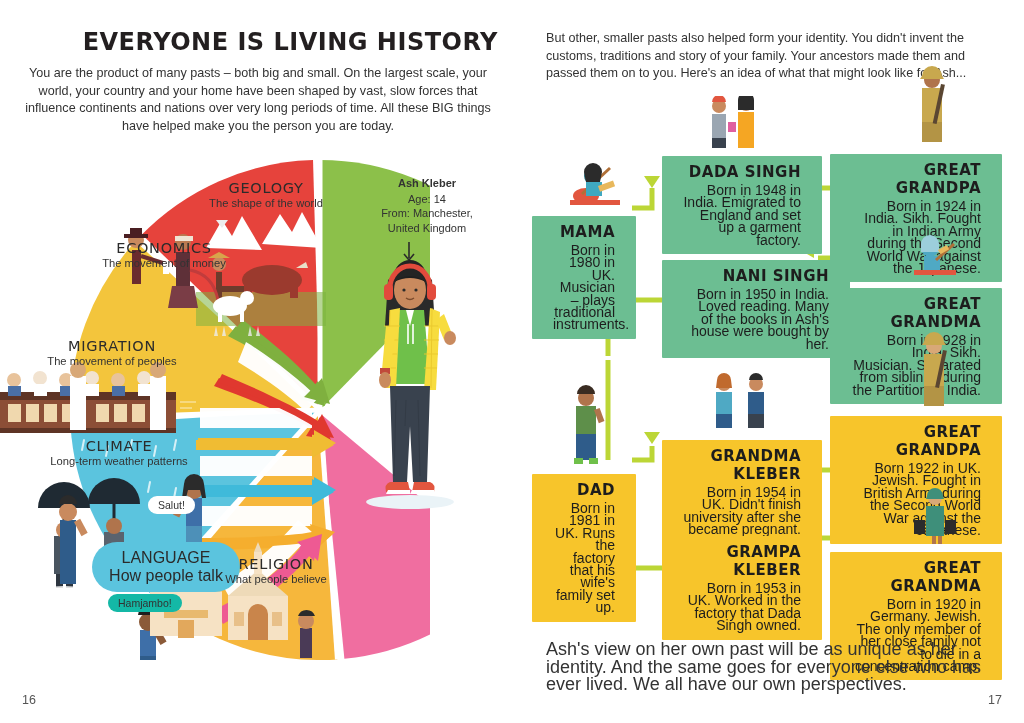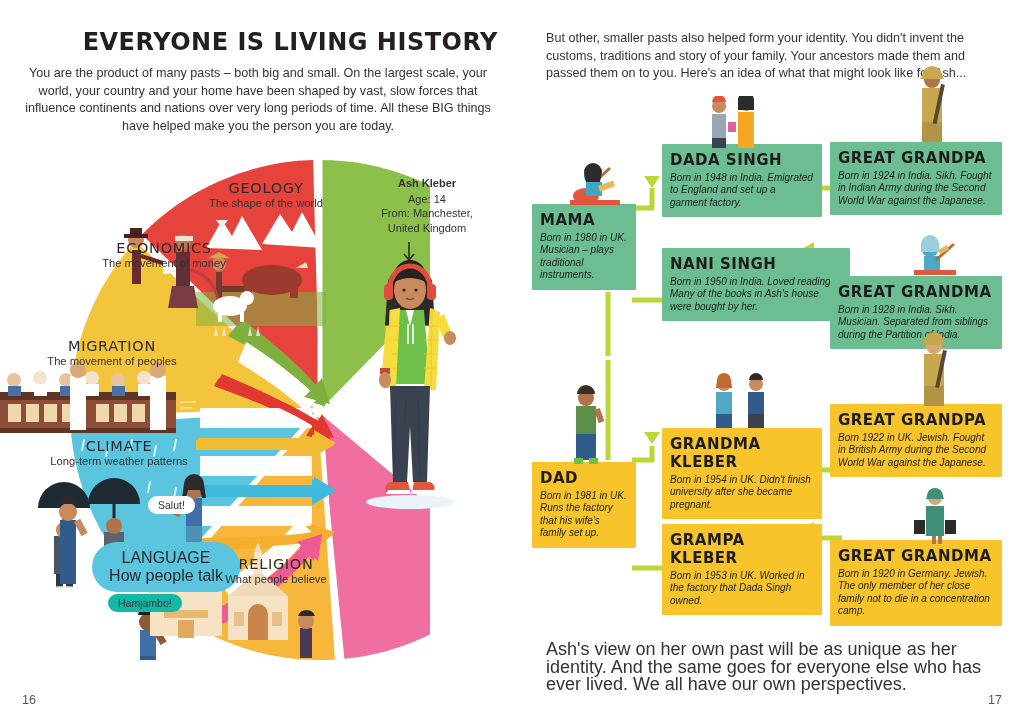--- a/index.html
+++ b/index.html
@@ -44,25 +44,25 @@
 
   
   #right-page{position:absolute;left:512px;top:0;width:512px;height:723px;}
   #right-intro{position:absolute;left:34px;top:30px;width:440px;
     font-size:12.6px;line-height:17.6px;color:#333;}
   #right-outro{position:absolute;left:34px;top:641px;width:460px;
     font-size:18px;line-height:17.6px;color:#333;}
 
   #tree{position:absolute;left:0;top:0;width:512px;height:723px;}
   #tree-links{position:absolute;left:0;top:0;}
-  .node{position:absolute;box-sizing:border-box;padding:7px 8px 8px;
-     text-align:left;border-radius:1px;}
+  .node{position:absolute;box-sizing:border-box;padding:7px 21px 8px;
+     text-align:right;border-radius:1px;margin-top:12px;}
   .node .n-title{font-size:13.5px;font-weight:bold;letter-spacing:.5px;
      font-family:"DejaVu Sans", sans-serif;color:#1d1d1d;display:block;}
-  .node .n-body{font-size:10px;line-height:12.4px;color:#1d1d1d;display:block;margin-top:3px;font-style:italic;}
+  .node .n-body{font-size:14px;line-height:12.4px;color:#1d1d1d;display:block;margin-top:3px;}
   .node.green{background:#6CBE92;}
   .node.yellow{background:#F7C52B;}
   .node.big .n-title{font-size:15px;}
 
   .page-num{position:absolute;bottom:16px;font-size:12.5px;color:#555;}
   #page-num-left{left:22px;}
   #page-num-right{right:22px;}
 
   .fig{position:absolute;}
 </style>

